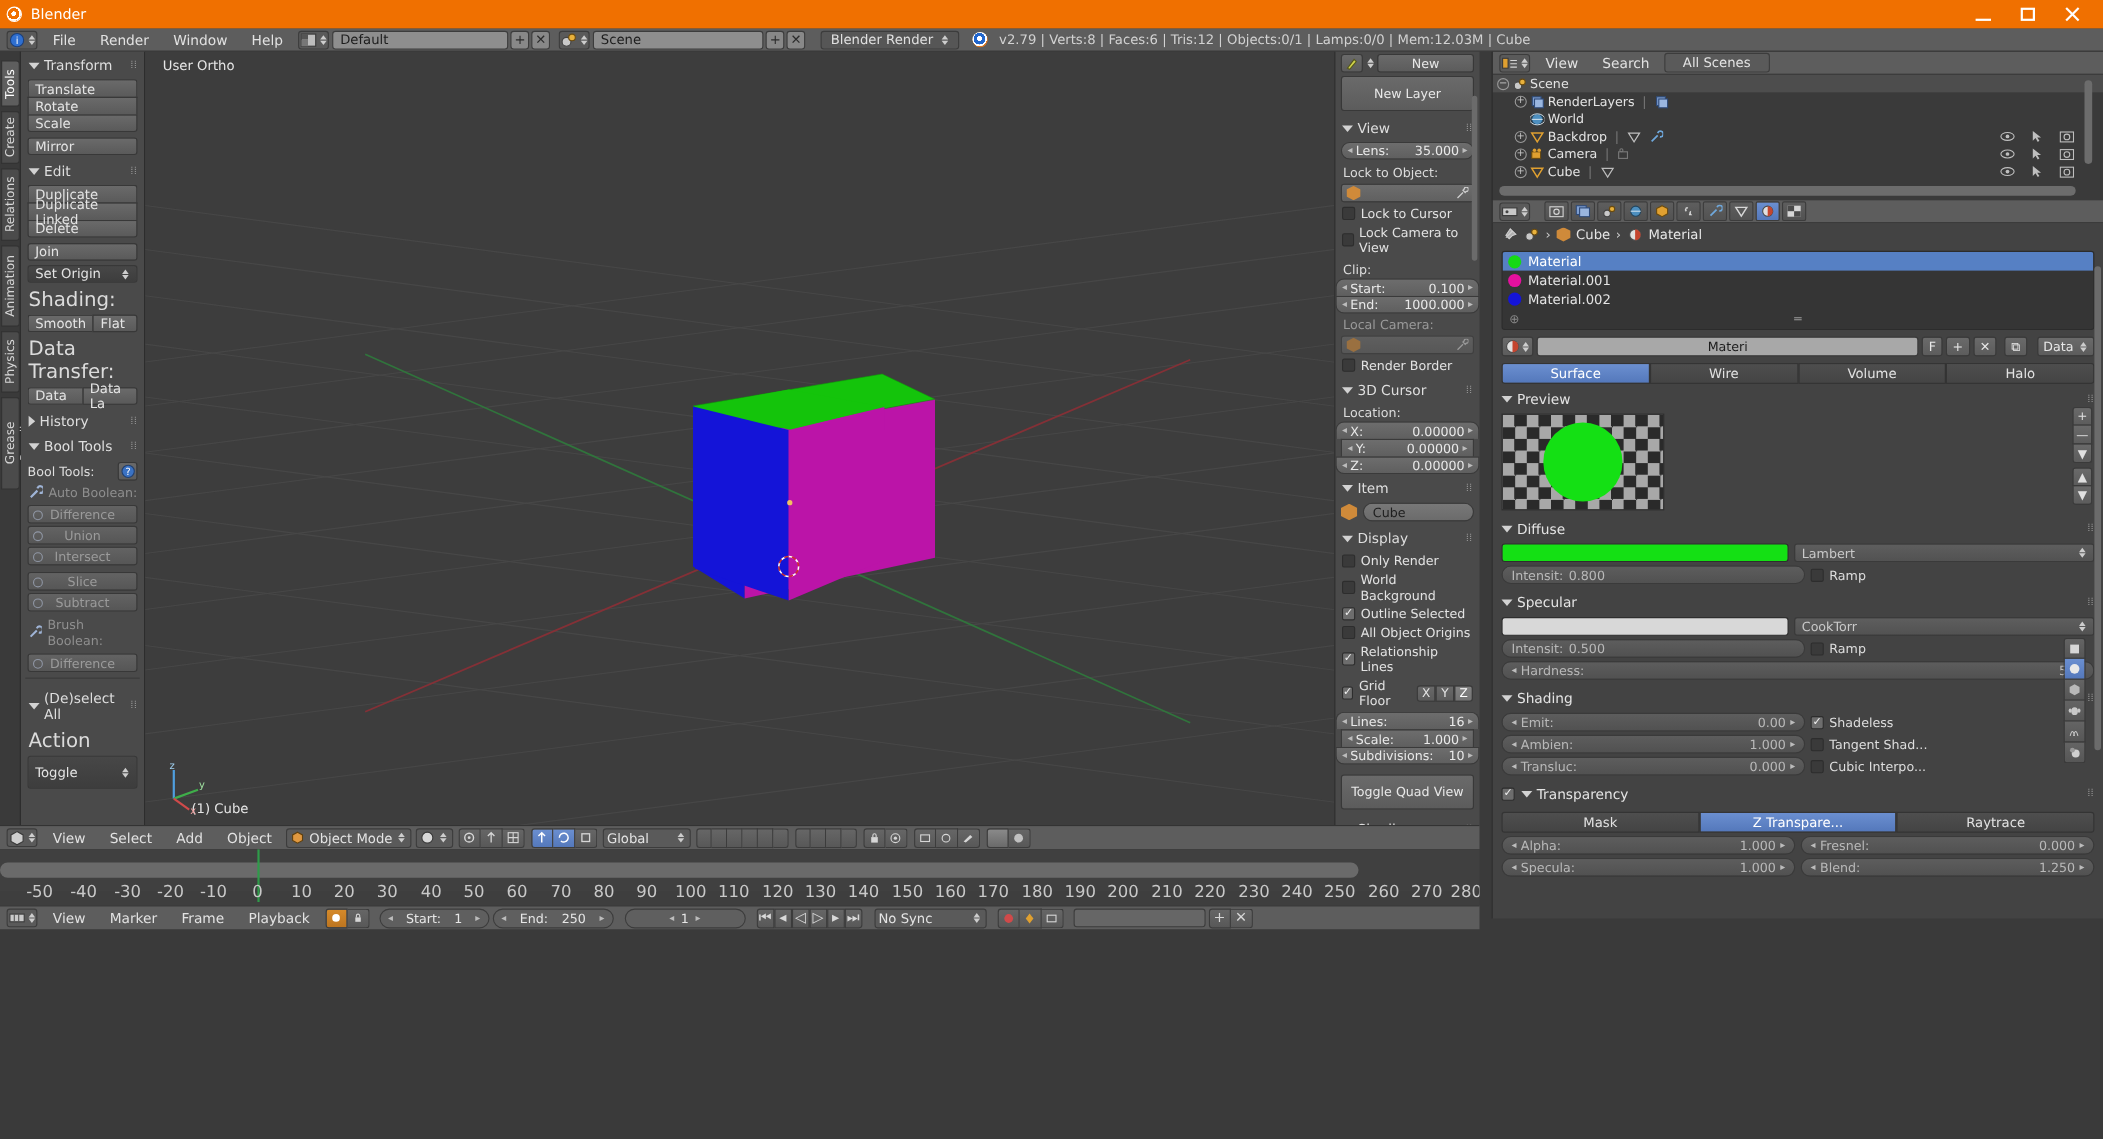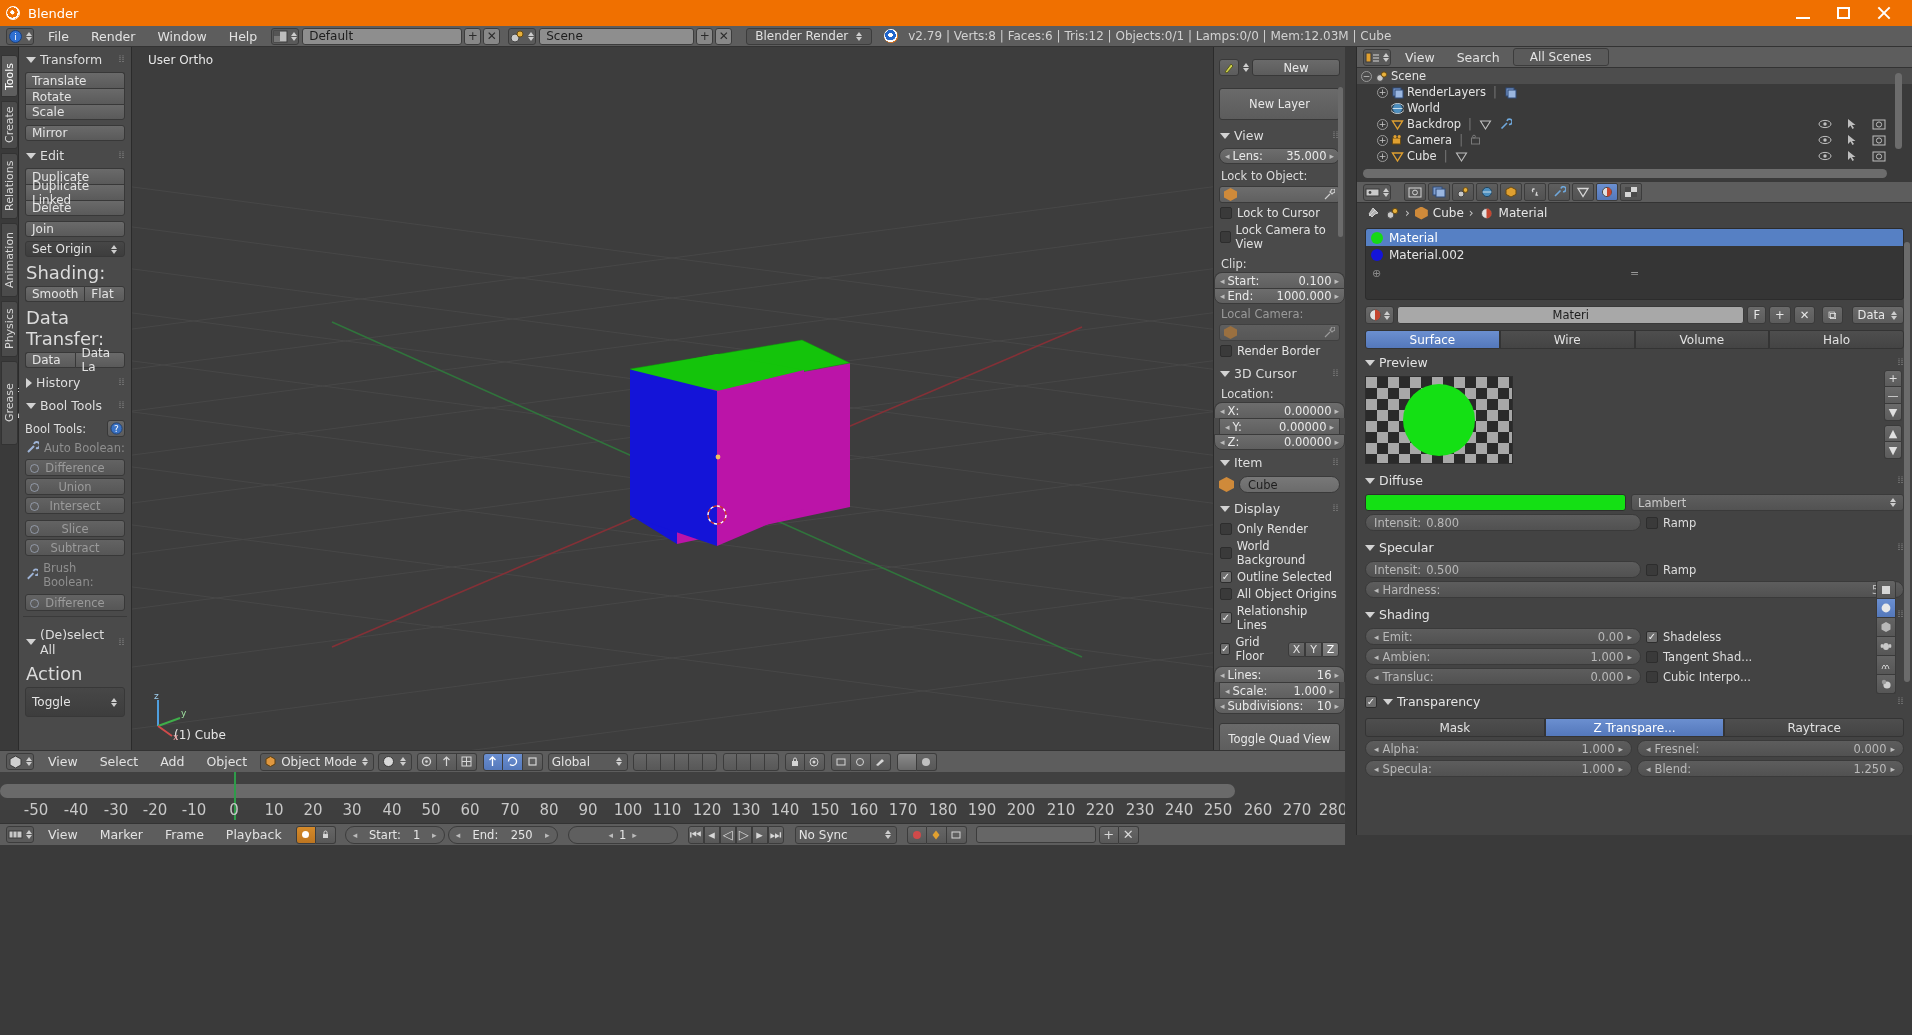--- a/index.html
+++ b/index.html
@@ -534,21 +534,21 @@
       <line x1="8" y1="34" x2="8" y2="8" stroke="#4f9fdf" stroke-width="2"></line>
       <text x="4" y="7" font-size="9" fill="#9fd0f0" font-family="DejaVu Sans">z</text>
       <line x1="8" y1="34" x2="30" y2="26" stroke="#3fae4a" stroke-width="2"></line>
       <text x="31" y="24" font-size="9" fill="#9fe0a0" font-family="DejaVu Sans">y</text>
       <line x1="8" y1="34" x2="22" y2="44" stroke="#d04a4a" stroke-width="2"></line>
       <text x="23" y="48" font-size="9" fill="#f0a0a0" font-family="DejaVu Sans">x</text>
     </svg>
   </div>
 
   <div class="npanel">
-    <div style="display:flex;align-items:center;gap:2px;margin:12px 5px;">
+    <div style="display:flex;align-items:center;gap:2px;margin:2px 5px;">
       <span style="width:20px;height:17px;background:linear-gradient(#6a6a6a,#5c5c5c);border:1px solid #3a3a3a;border-radius:3px;display:flex;align-items:center;justify-content:center">
         <svg width="12" height="12" viewBox="0 0 12 12">
             <path d="M2 10 L8 2 L10 4 L4 11 Z" fill="#cfd24a" stroke="#55571e"></path>
           </svg>
       </span>
       <span class="spin">
           <i class="up"></i>
           <i class="dn"></i>
         </span>
       <span class="wbtn" style="flex:1;margin:0;height:17px">New</span>
@@ -1202,20 +1202,24 @@
         </svg>
       <span>Material</span>
     </div>
 
     <div class="matlist">
       <div class="matrow sel">
         <span class="dot" style="background:#16d916"></span>
         <span>Material</span>
       </div>
       <div class="matrow">
+        <span class="dot" style="background:#e5109e"></span>
+        <span>Material.001</span>
+      </div>
+      <div class="matrow">
         <span class="dot" style="background:#1414d8"></span>
         <span>Material.002</span>
       </div>
       <div style="display:flex;align-items:center;justify-content:center;height:20px;position:relative">
         <span style="position:absolute;left:6px;color:#888;font-size:11px">⊕</span>
         <span style="color:#999;font-size:11px">═</span>
       </div>
     </div>
     <div class="listbtns">
       <div class="lbtn" style="border-radius:3px 3px 0 0">+</div>
@@ -1326,20 +1330,30 @@
         <span>Ramp</span>
       </div>
     </div>
 
     <div class="psec">
       <span class="tri"></span>
       <span>Specular</span>
       <span class="gripdots">⦙⦙</span>
     </div>
     <div class="prow">
+      <div class="colorsw" style="background:#d8d8d8"></div>
+      <div class="dropdn">
+        <span>CookTorr</span>
+        <span class="sp spin">
+            <i class="up"></i>
+            <i class="dn"></i>
+          </span>
+      </div>
+    </div>
+    <div class="prow">
       <div class="pfield">
         <span>Intensit:</span>
         <span style="margin-left:5px">0.500</span>
       </div>
       <div class="pcb">
         <span class="cb"></span>
         <span>Ramp</span>
       </div>
     </div>
     <div class="prow">

